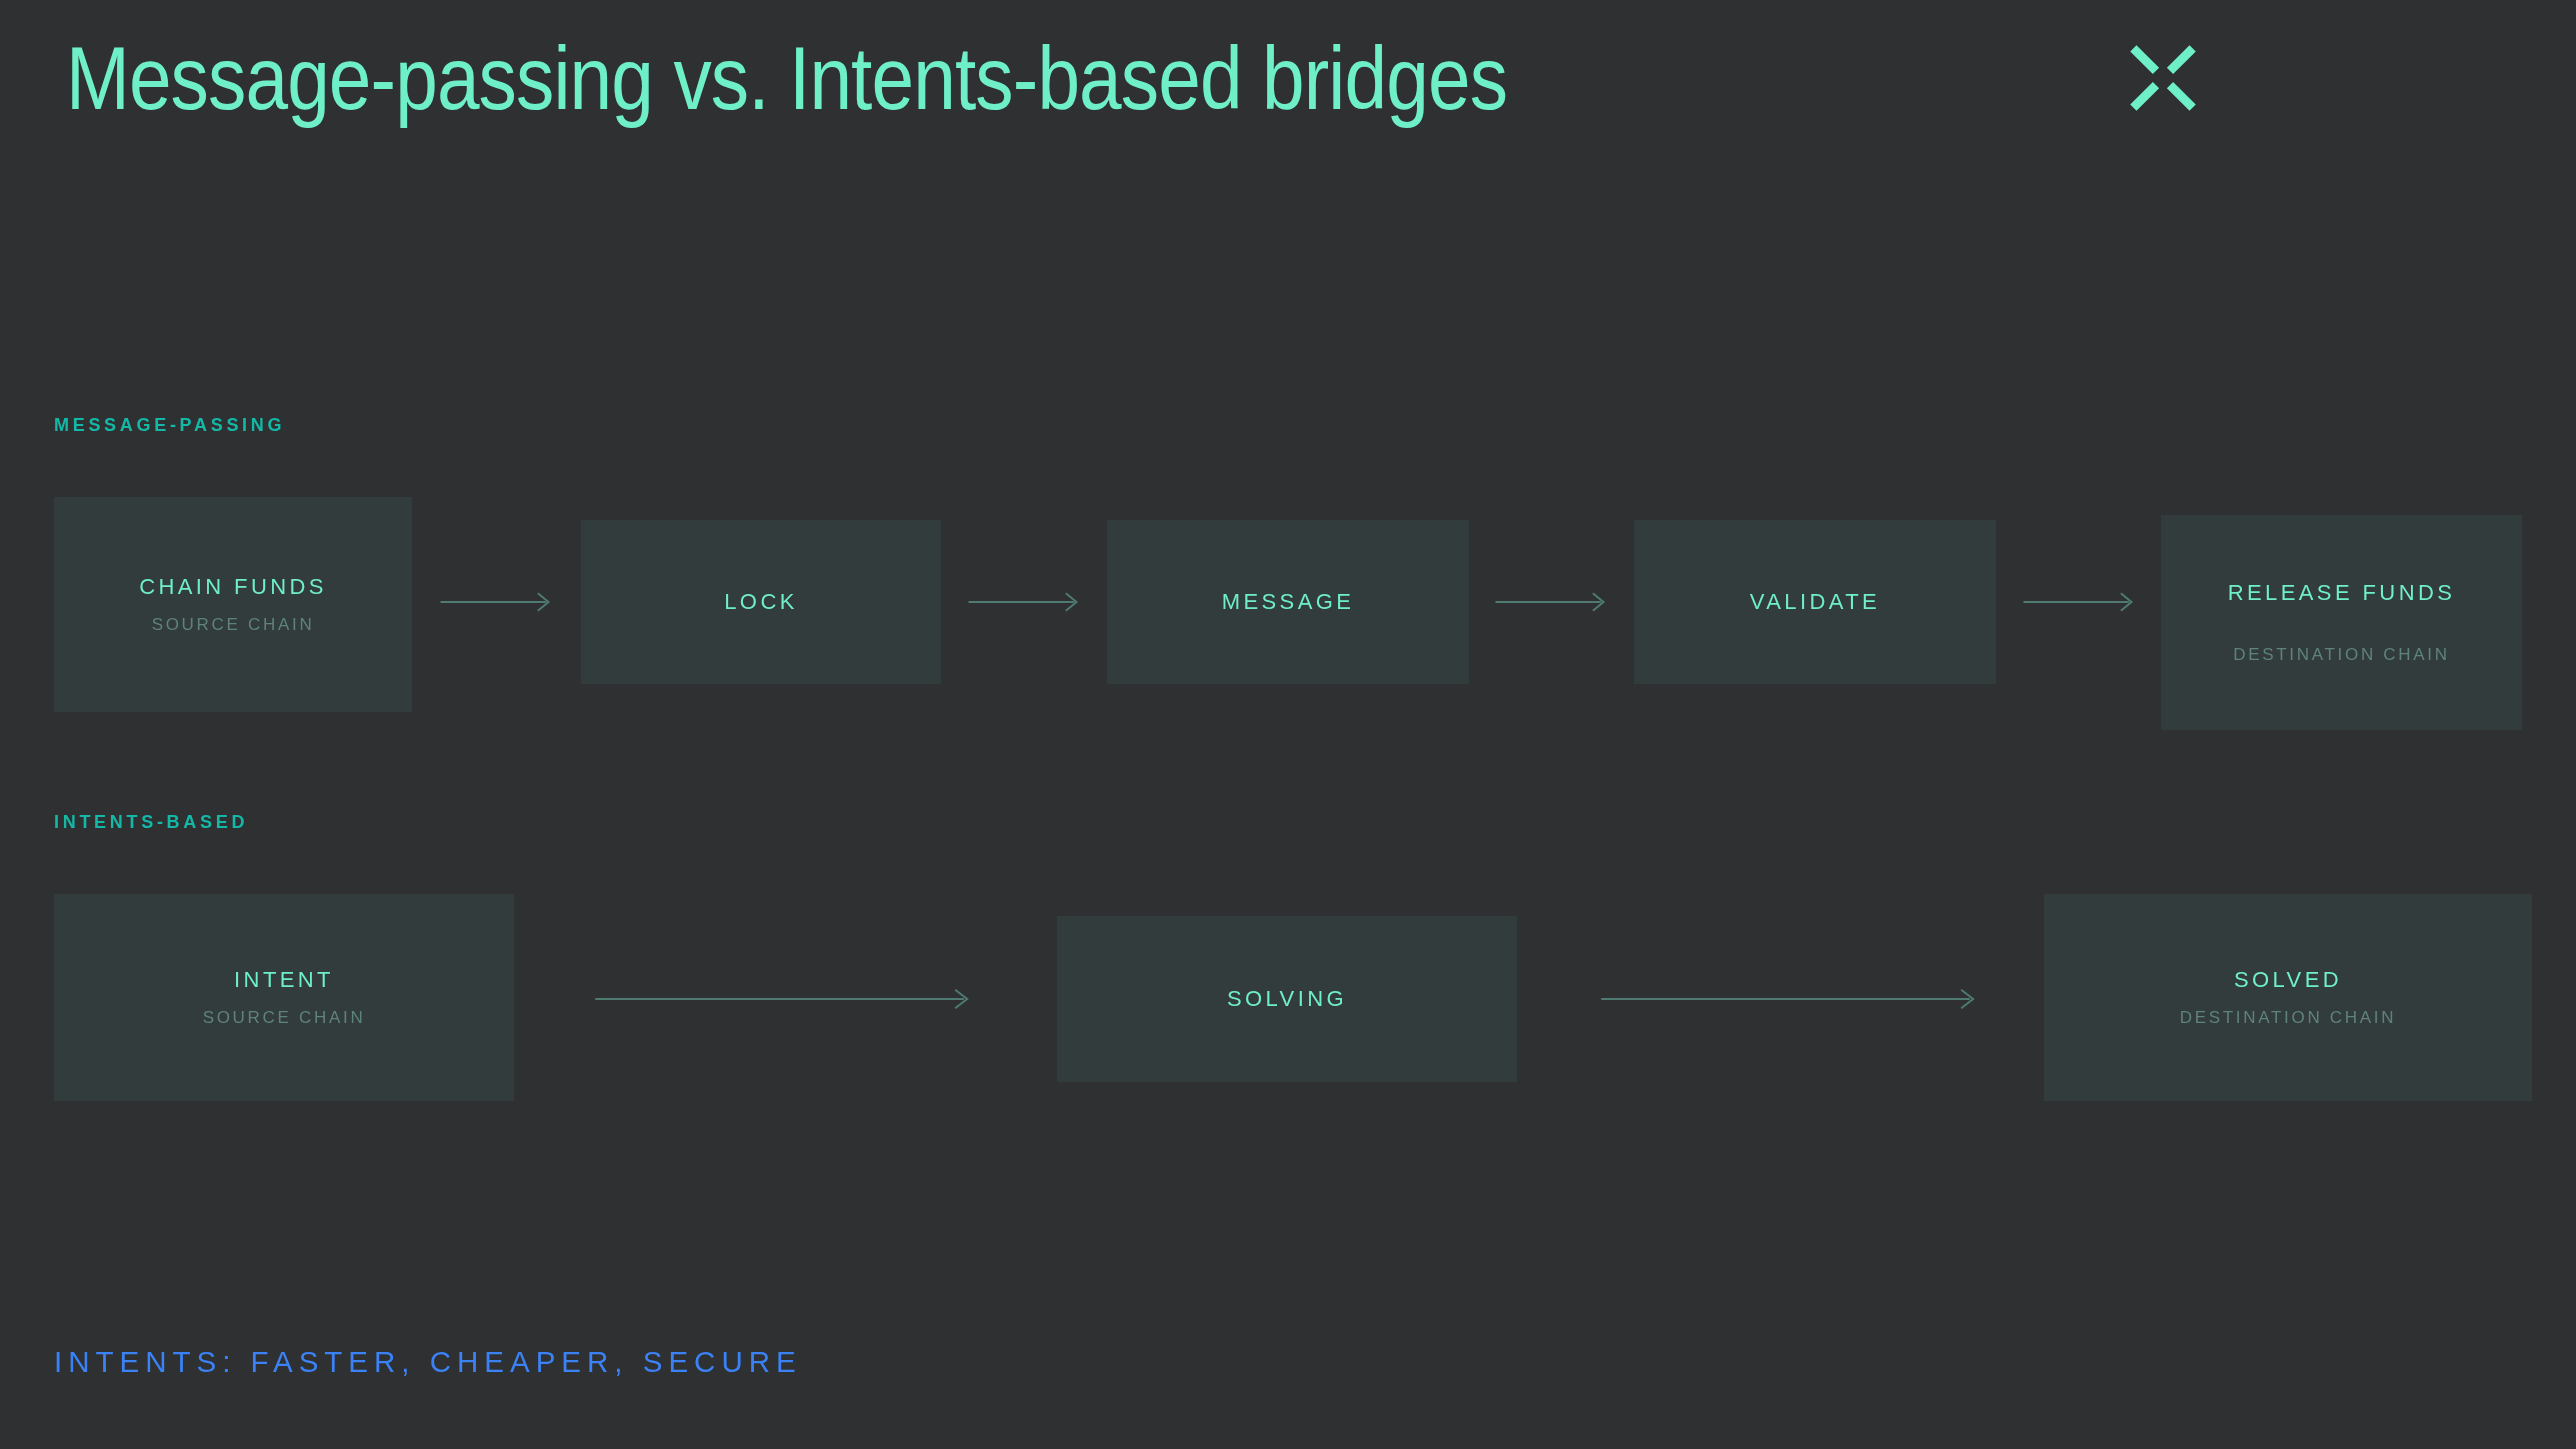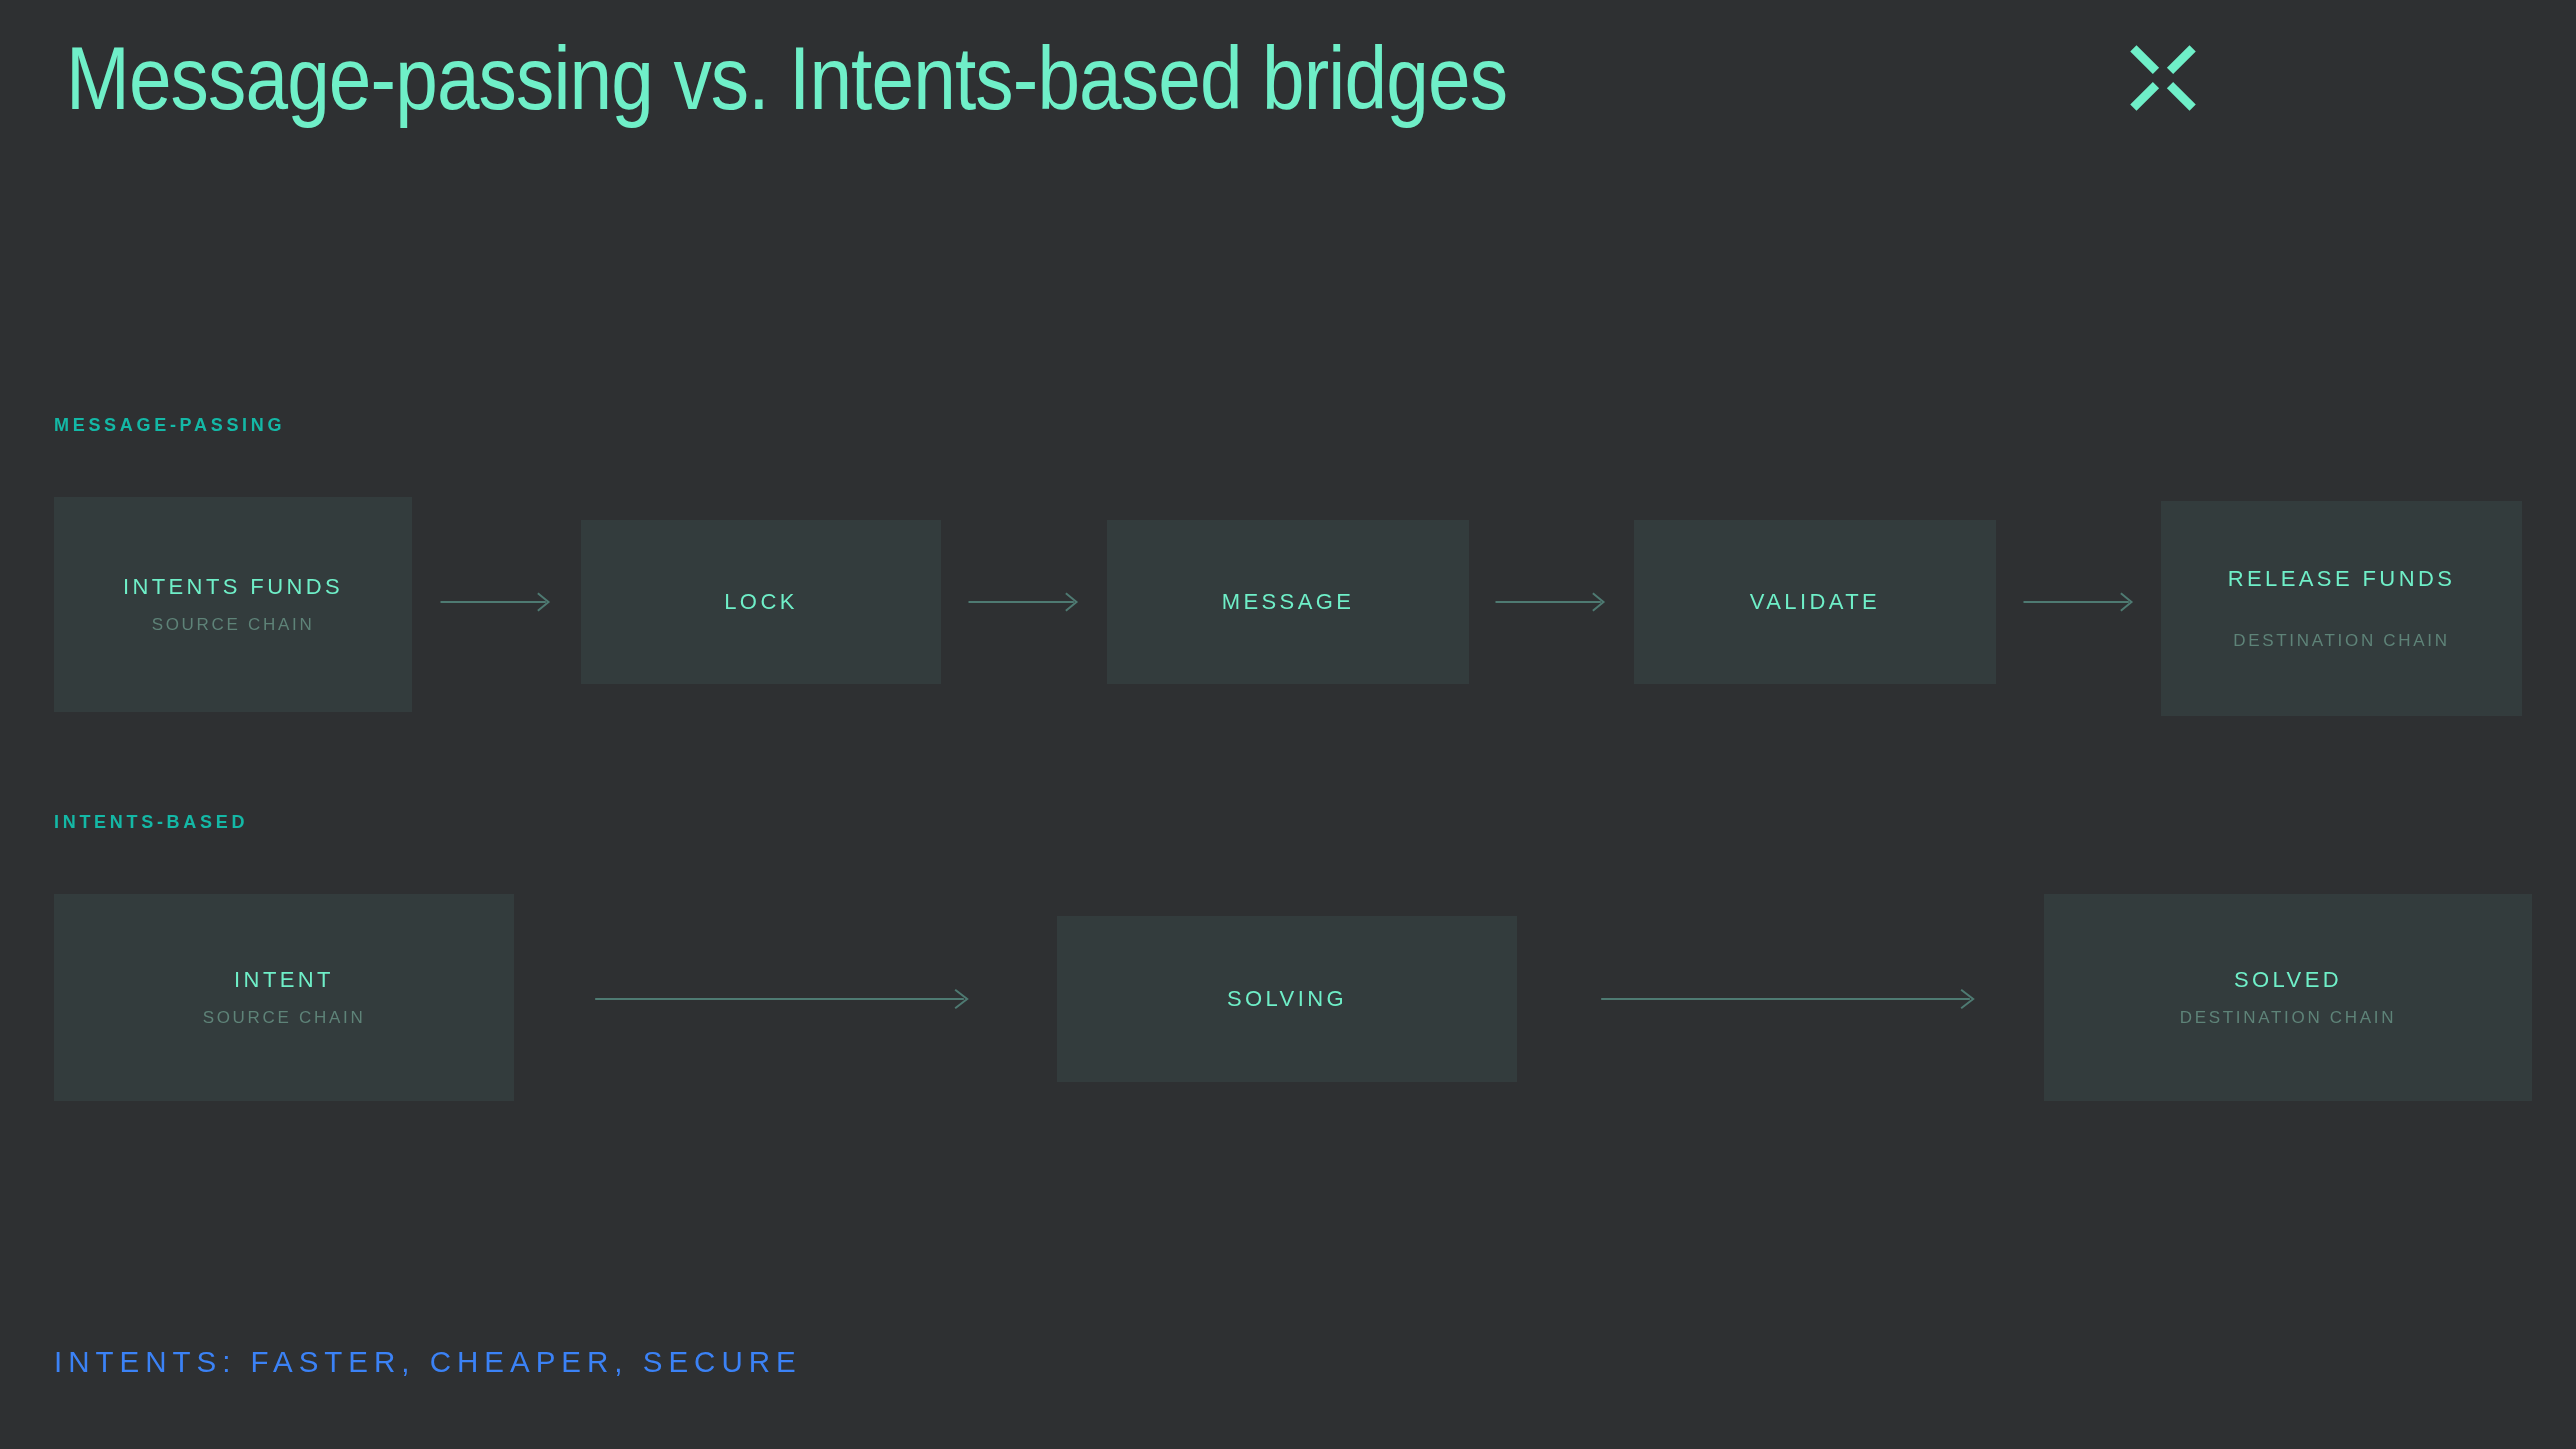--- a/index.html
+++ b/index.html
@@ -138,21 +138,21 @@
         <path d="M63 55 L92 84 L84 92 L55 63 Q58 60 63 55 Z" fill="#6FEFC8"></path>
       </svg>
     </div>
   </div>
 
   <div class="section-label" id="label-mp">MESSAGE-PASSING</div>
 
   <div class="row" id="row-mp">
 
     <div class="node" style="left:54px; top:0px; width:358px; height:215px;">
-      <div class="node-title">INTENTS FUNDS</div>
+      <div class="node-title">CHAIN FUNDS</div>
       <div class="node-sub">SOURCE CHAIN</div>
     </div>
 
     <svg class="connector" style="left:440px; top:85px; width:113px;" width="113" height="40" viewBox="0 0 168 60">
       <line x1="0" y1="30" x2="158" y2="30" stroke="#4E7A72" stroke-width="3"></line>
       <polyline points="146,17 162,30 146,43" fill="none" stroke="#4E7A72" stroke-width="3"></polyline>
     </svg>
 
     <div class="node" style="left:581px; top:23px; width:360px; height:164px;">
       <div class="node-title">LOCK</div>
@@ -174,21 +174,21 @@
 
     <div class="node" style="left:1634px; top:23px; width:362px; height:164px;">
       <div class="node-title">VALIDATE</div>
     </div>
 
     <svg class="connector" style="left:2023px; top:85px; width:113px;" width="113" height="40" viewBox="0 0 168 60">
       <line x1="0" y1="30" x2="158" y2="30" stroke="#4E7A72" stroke-width="3"></line>
       <polyline points="146,17 162,30 146,43" fill="none" stroke="#4E7A72" stroke-width="3"></polyline>
     </svg>
 
-    <div class="node" style="left:2161px; top:4px; width:361px; height:215px;gap:24px;">
+    <div class="node" style="left:2161px; top:18px; width:361px; height:215px;gap:24px;">
       <div class="node-title">RELEASE FUNDS</div>
       <div class="node-sub">DESTINATION CHAIN</div>
     </div>
   </div>
 
   <div class="section-label" id="label-ib">INTENTS-BASED</div>
 
   <div class="row" id="row-ib">
 
     <div class="node" style="left:54px; top:0px; width:460px; height:207px;">

